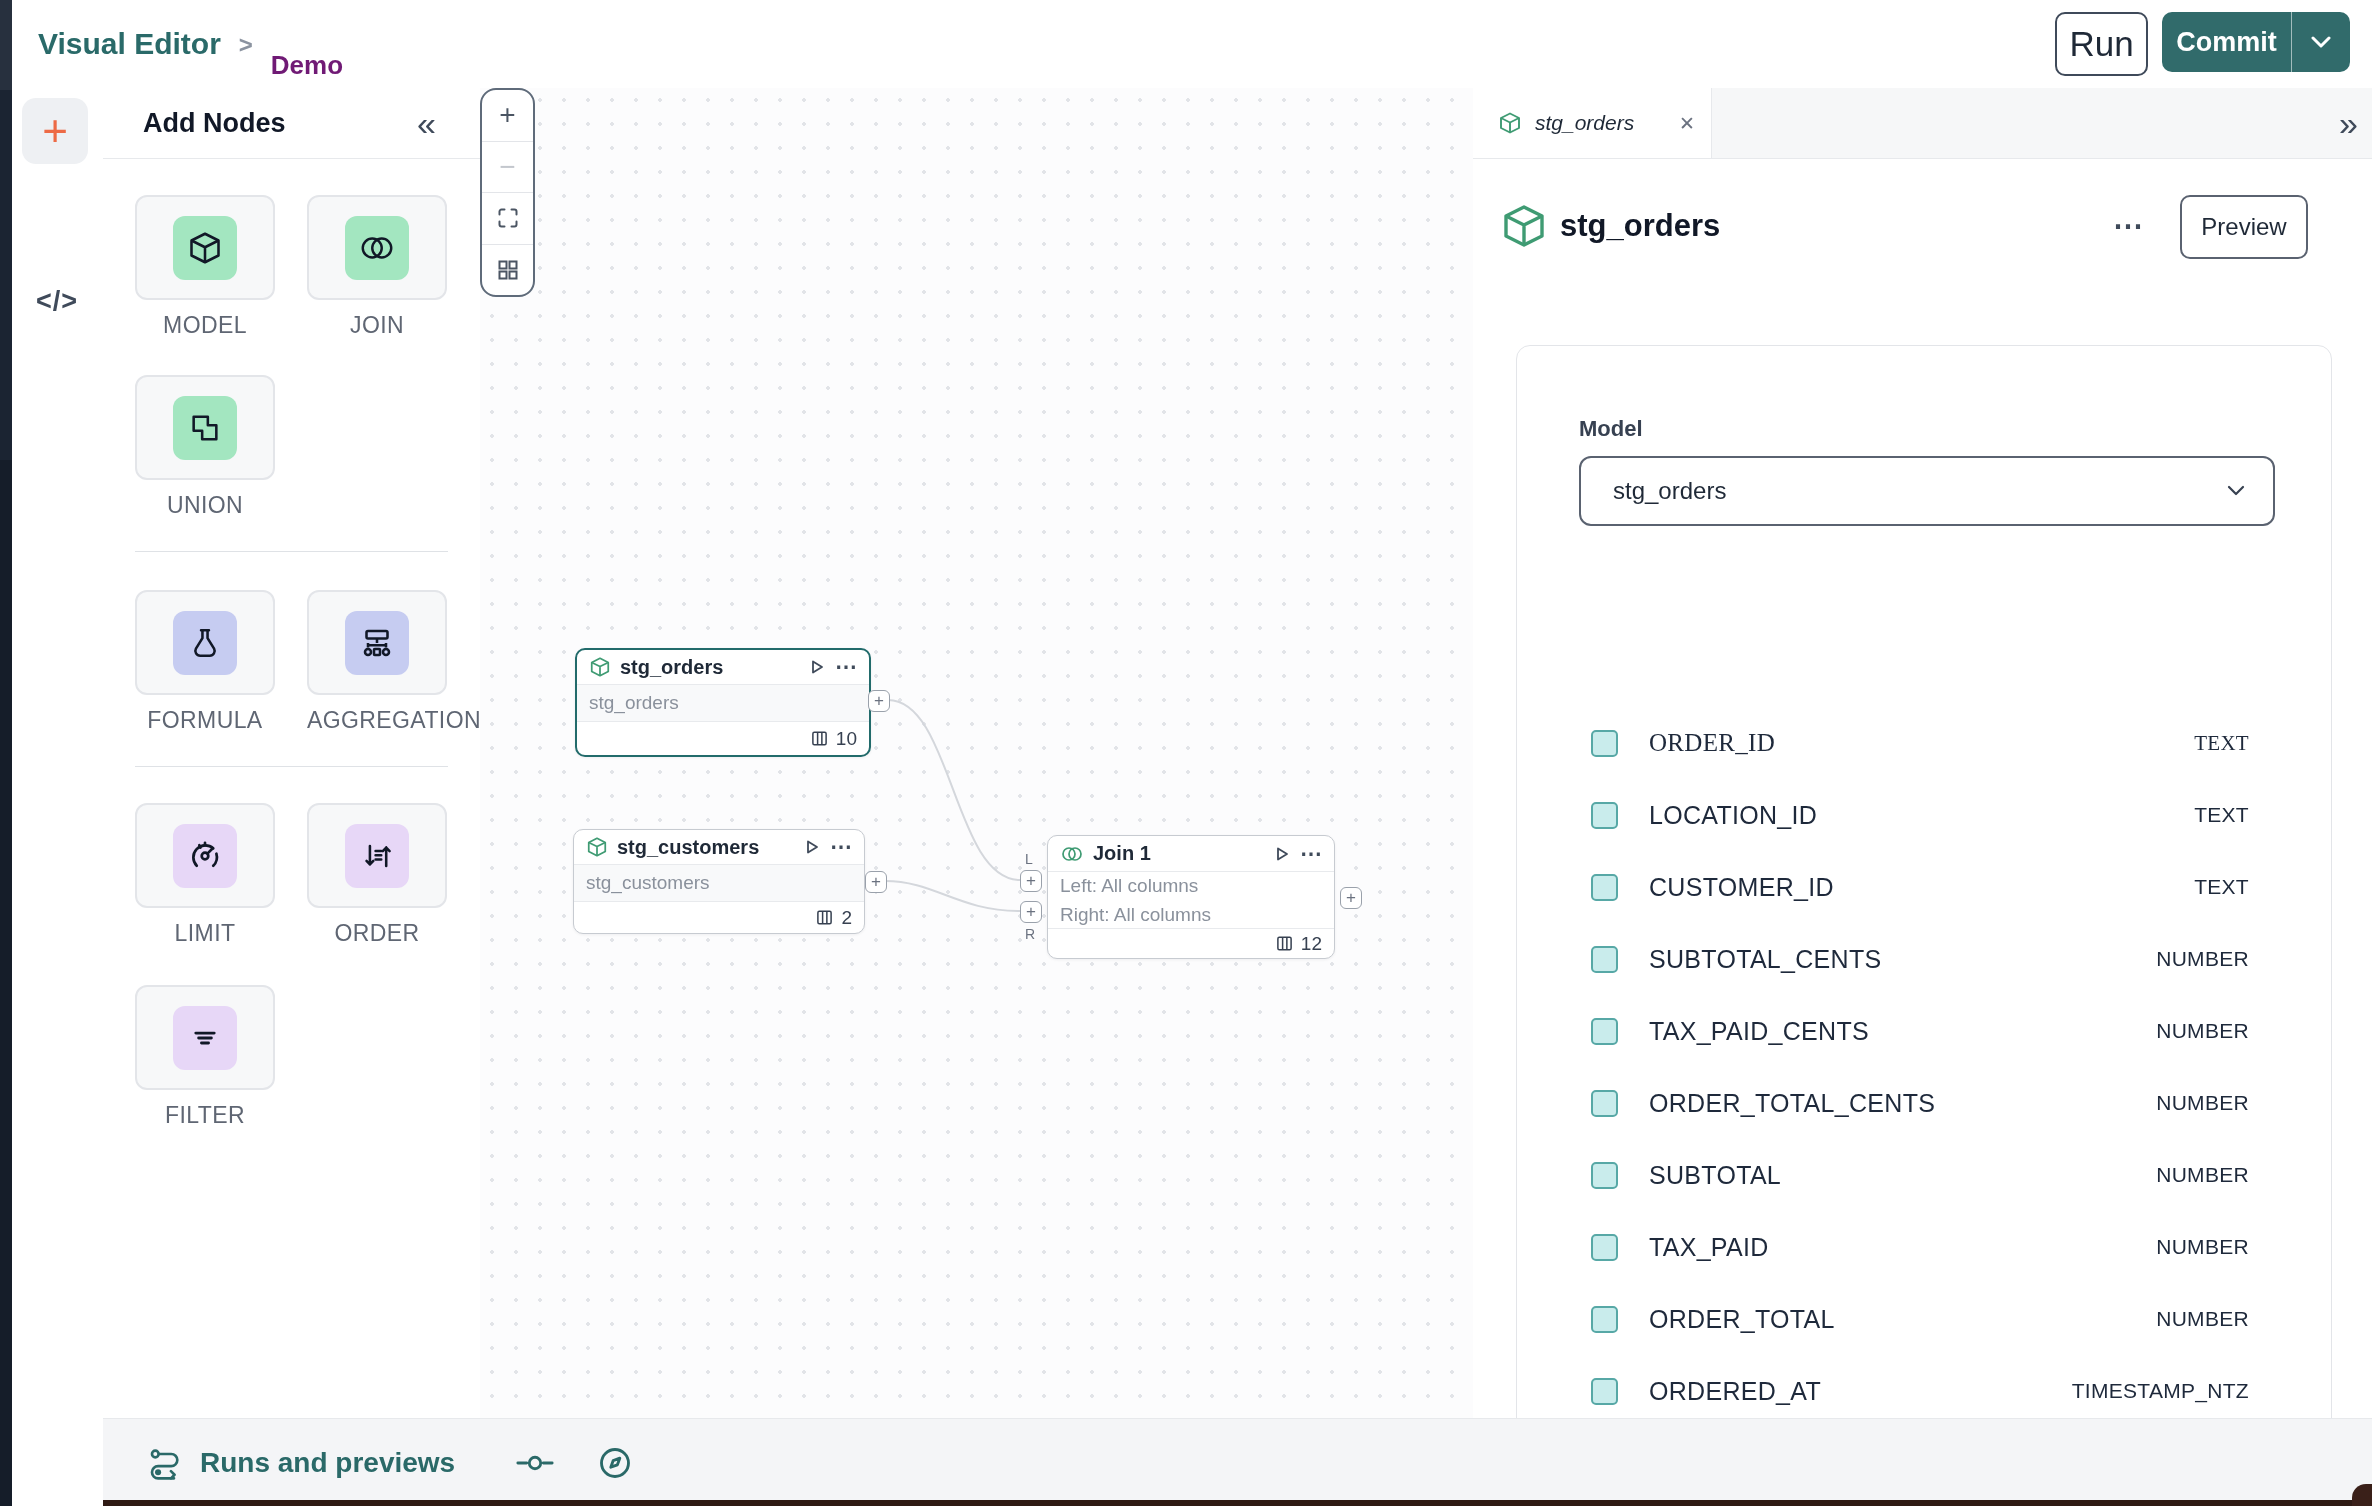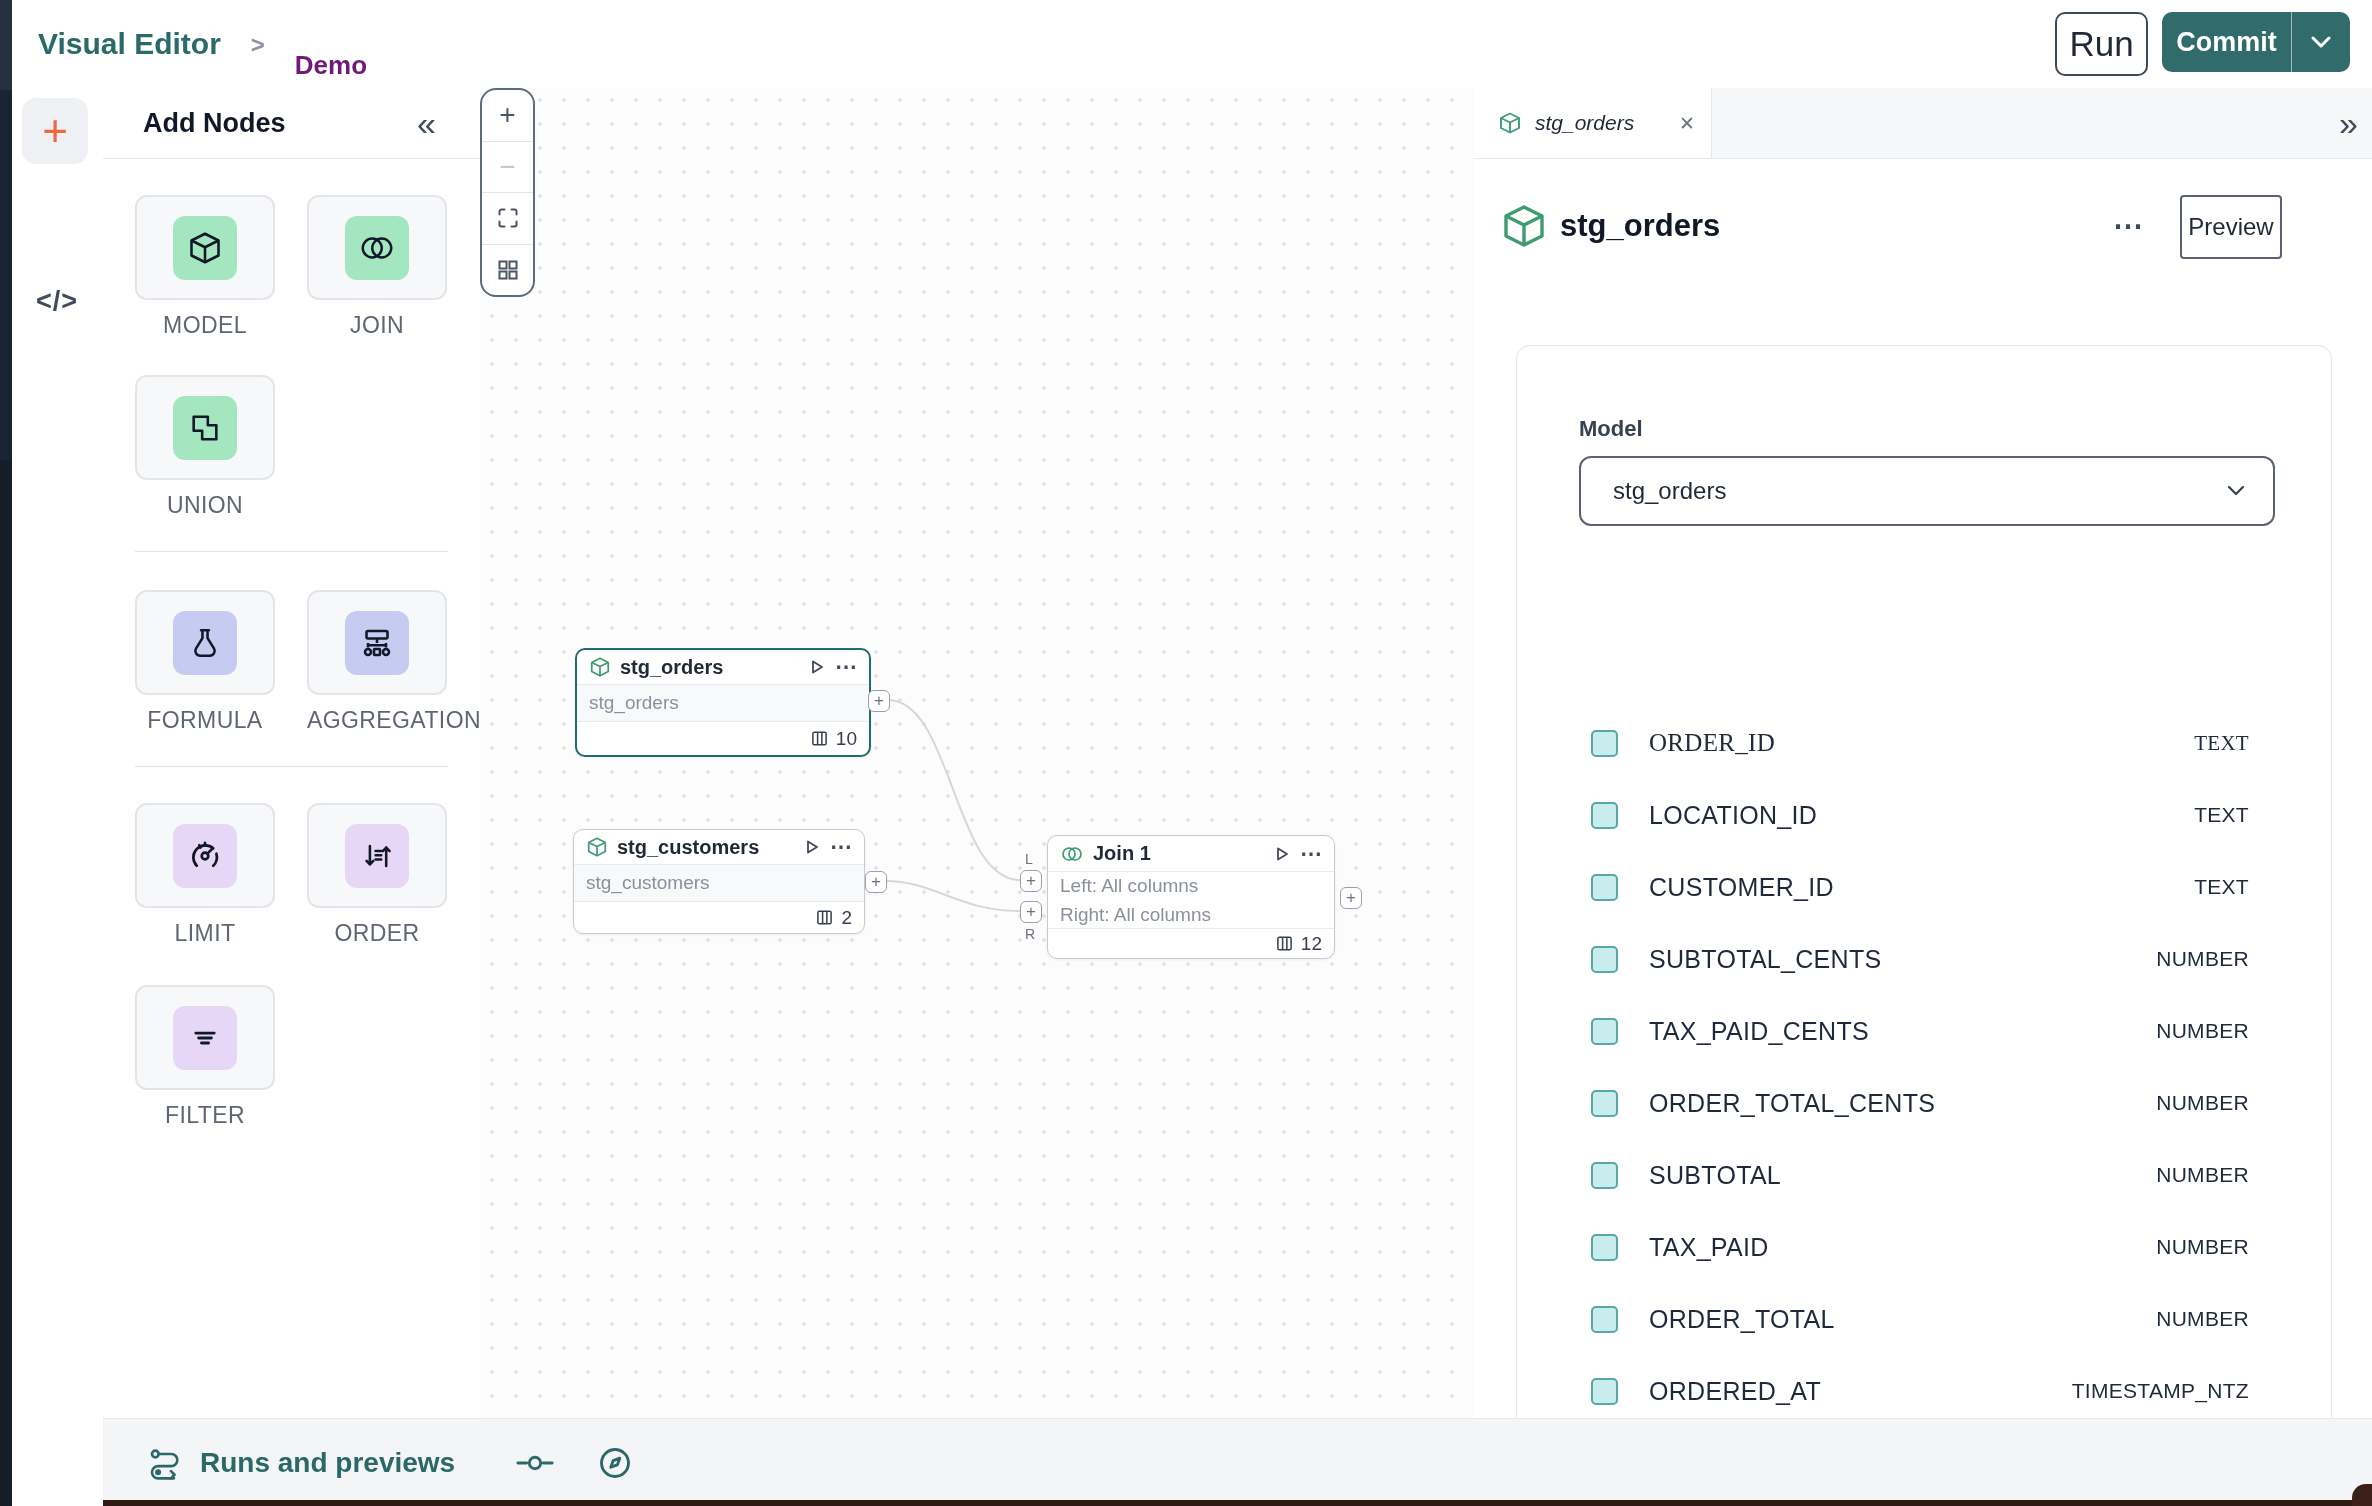--- a/index.html
+++ b/index.html
@@ -10,21 +10,21 @@
   }
   .abs{position:absolute;}
   svg{display:block;}
 
   
   #app-rail{left:0;top:0;width:12px;height:1506px;
     background:linear-gradient(#27303e 0 90px,#1b2432 90px 460px,#151d29 460px 100%);}
 
   
   #top-header{left:12px;top:0;width:2360px;height:88px;background:#fff;border-bottom:1px solid #e7e9ec;}
-  #breadcrumb{left:26px;top:0;height:88px;display:flex;align-items:center;gap:30px;}
+  #breadcrumb{left:26px;top:0;height:88px;display:flex;align-items:center;gap:18px;}
   .crumb-root{color:#2a6a69;font-size:30px;font-weight:700;}
   .crumb-sep{color:#8b93a0;font-size:24px;font-weight:600;transform:translateY(1px);}
   .crumb-current{color:#701a75;font-size:26px;font-weight:700;margin-top:42px;}
   #run-button{left:2043px;top:12px;width:89px;height:60px;background:#fff;border:2px solid #3f4a5a;
     border-radius:10px;display:flex;align-items:center;justify-content:center;font-size:35px;color:#1f2937;cursor:pointer;}
   #commit-split{left:2150px;top:12px;width:188px;height:60px;background:#316b6b;border-radius:10px;
     display:flex;align-items:stretch;color:#fff;cursor:pointer;}
   #commit-main{flex:1;display:flex;align-items:center;justify-content:center;font-size:27px;font-weight:600;
     border-right:1px solid rgba(255,255,255,.55);}
   #commit-caret{width:58px;display:flex;align-items:center;justify-content:center;}
@@ -77,21 +77,21 @@
   #right-panel{left:1473px;top:88px;width:899px;height:1330px;background:#fff;}
   #tab-strip{left:0;top:0;width:899px;height:70px;background:#f6f7f8;border-bottom:1px solid #e7e9ec;}
   #active-tab{left:0;top:0;width:239px;height:70px;background:#fff;border-right:1px solid #e7e9ec;
     display:flex;align-items:center;padding:0 0 0 25px;gap:13px;box-sizing:border-box;cursor:pointer;}
   #tab-title{font-style:italic;font-size:21px;color:#1f2937;flex:1;}
   #tab-close{color:#6b7280;font-size:19px;padding-right:16px;cursor:pointer;}
   #expand-panel{right:14px;top:0;height:70px;display:flex;align-items:center;font-size:34px;color:#3f4a5a;cursor:pointer;}
   #panel-title-row{left:0;top:70px;width:899px;height:135px;}
   #panel-title{left:87px;top:0;height:135px;display:flex;align-items:center;font-size:31px;font-weight:700;color:#111827;}
   #panel-menu{left:640px;top:0;height:135px;display:flex;align-items:center;font-size:30px;font-weight:700;color:#3f4a5a;cursor:pointer;}
-  #preview-button{left:707px;top:37px;width:102px;height:64px;background:#fff;border:2px solid #5a6270;border-radius:4px;
+  #preview-button{left:707px;top:37px;width:128px;height:64px;background:#fff;border:2px solid #5a6270;border-radius:10px;
     display:flex;align-items:center;justify-content:center;font-size:24px;color:#1f2937;cursor:pointer;box-sizing:border-box;}
   #config-card{left:43px;top:257px;width:816px;height:1161px;border:1.5px solid #e3e5e9;border-radius:14px;box-sizing:border-box;}
   #model-label{left:62px;top:70px;font-size:22px;font-weight:700;color:#374151;}
   #model-select{left:62px;top:110px;width:696px;height:70px;border:2px solid #5a6270;border-radius:12px;box-sizing:border-box;
     display:flex;align-items:center;padding:0 28px 0 32px;cursor:pointer;background:#fff;}
   #model-value{flex:1;font-size:24px;color:#1f2937;}
   #columns-head{left:62px;top:272px;width:692px;height:40px;display:flex;align-items:center;}
   #columns-title{font-size:24px;font-weight:700;color:#374151;flex:1;}
   .col-toggle{font-size:24px;color:#2a6a69;cursor:pointer;}
   .col-toggle-sep{font-size:24px;color:#374151;margin:0 12px;}

